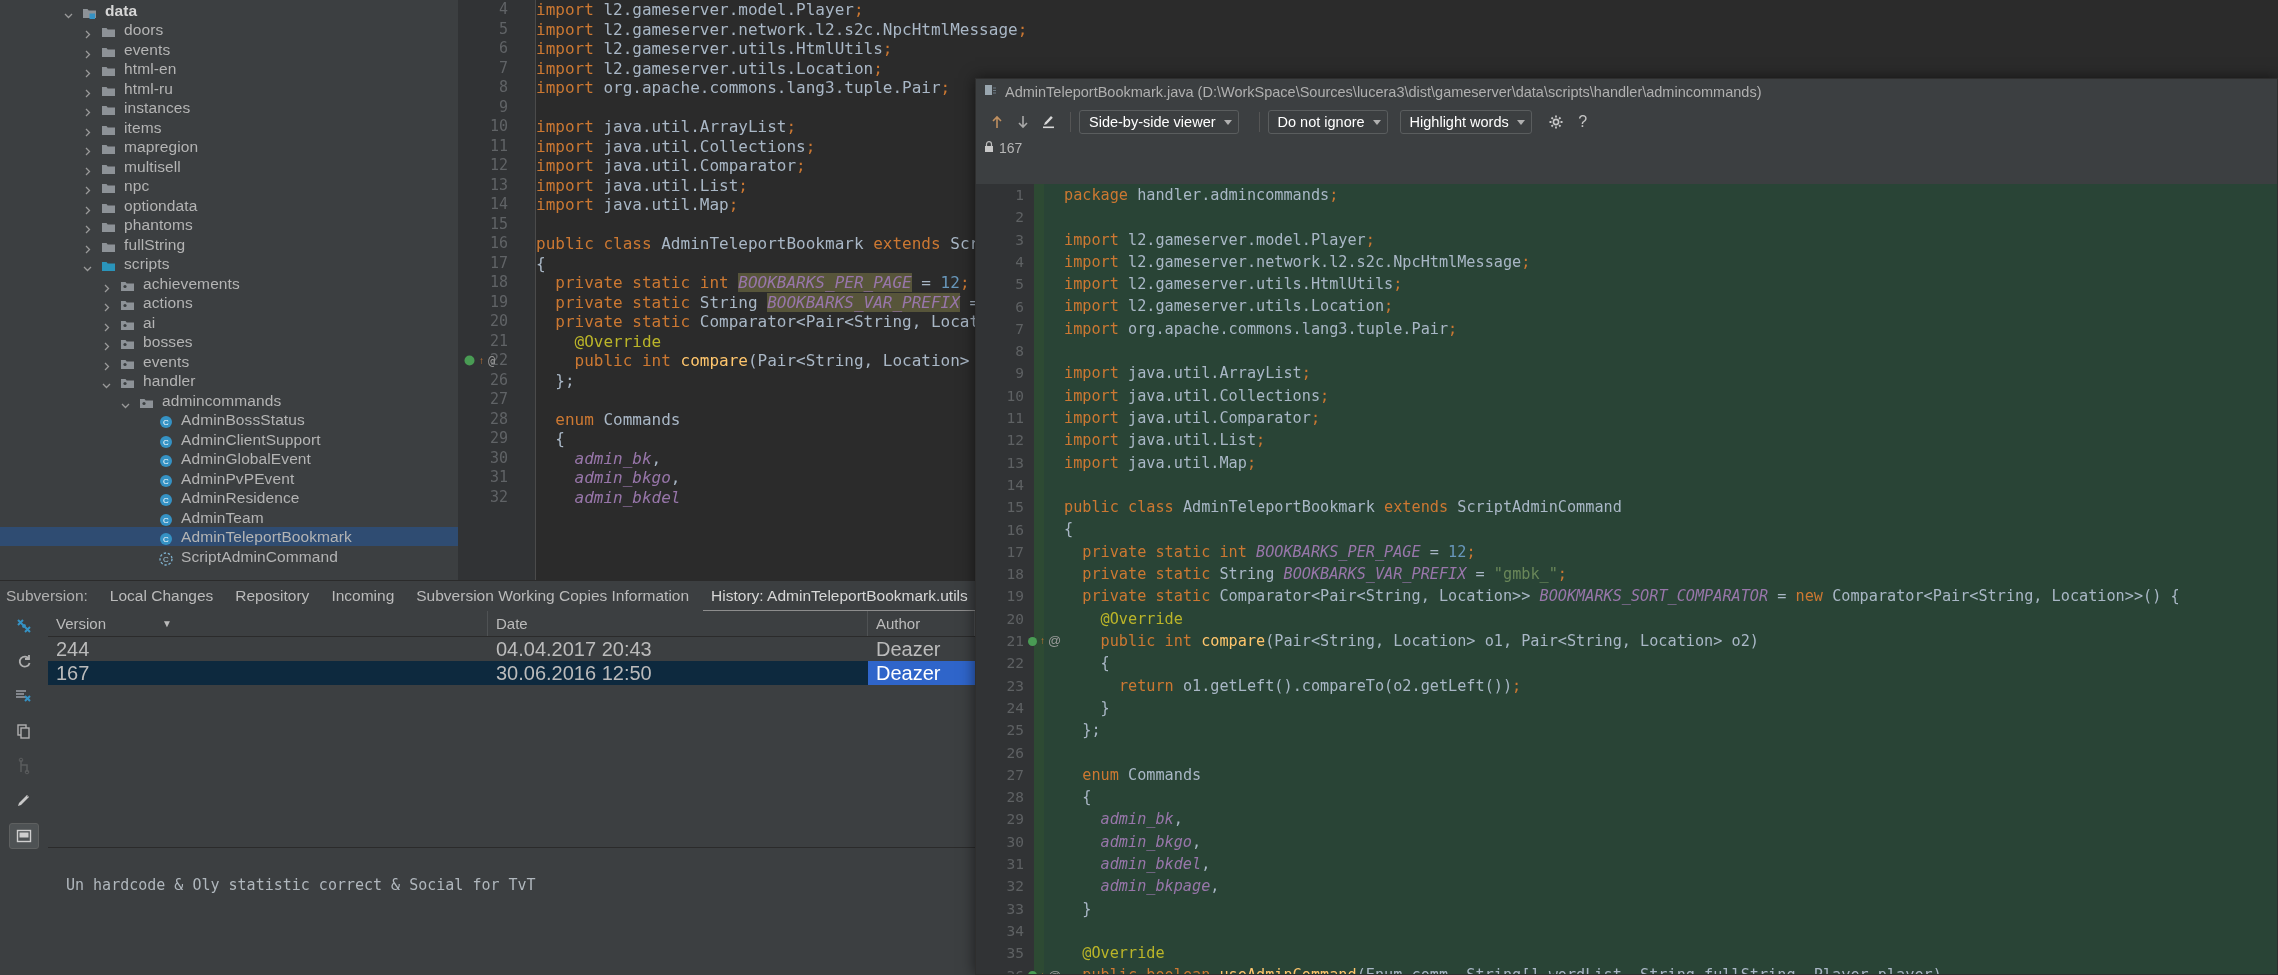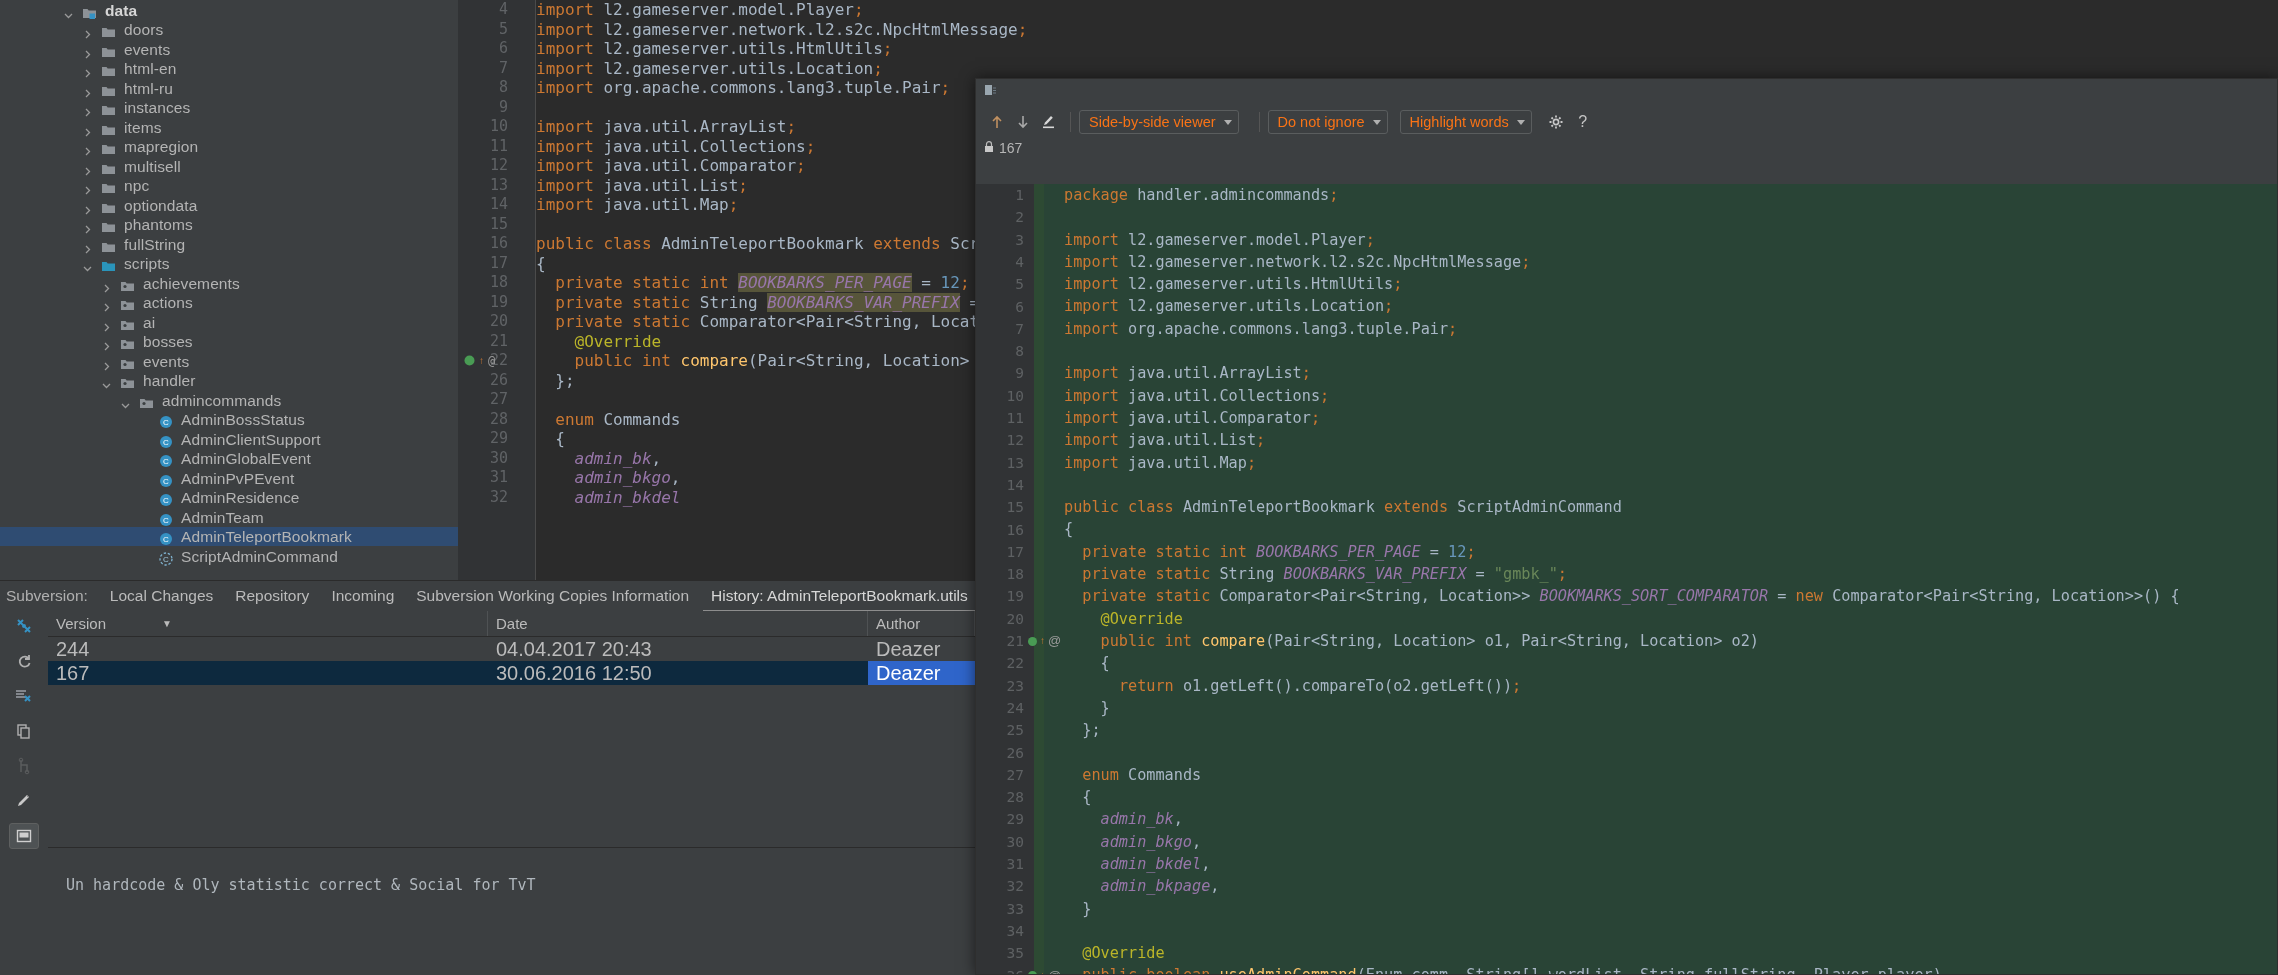--- a/index.html
+++ b/index.html
@@ -135,21 +135,21 @@
   .diff-title .ttl{ margin-left:8px; }
   .diff-toolbar{
     height:34px; display:flex; align-items:center; gap:0px; padding-left:8px;
     background:#3c3f41;
   }
   .tbtn{ width:26px; height:26px; display:flex; align-items:center; justify-content:center; }
   .vsep{ width:1px; height:20px; background:#555; margin:0 8px; }
   .combo{
     height:24px; border:1px solid #5a5d5e; border-radius:3px;
     display:flex; align-items:center; padding:0 6px 0 9px; gap:8px;
-    font-size:14.5px; color:#f97316; margin-right:12px; background:#3c3f41;
+    font-size:14.5px; color:#ffffff; margin-right:12px; background:#3c3f41;
   }
   .caret{ width:0;height:0;border-left:4px solid transparent;border-right:4px solid transparent;border-top:5px solid #b0b0b0; }
   .revline{
     height:18px; display:flex; align-items:center; padding-left:8px; gap:5px;
     font-size:14px; color:#b6b6b6;
   }
   .diff-body{
     position:absolute; left:0; right:0; top:105px; bottom:0;
     background:#2b2b2b; overflow:hidden;
   }
@@ -745,20 +745,21 @@
 
   <div class="diffwin">
 
     <div class="diff-title">
       <span>
         <svg width="13" height="13" viewBox="0 0 13 13">
             <rect x="1" y="1" width="7" height="10" fill="#9aa7b0"></rect>
             <path d="M9 4h3M9 6.5h3M9 9h3" stroke="#6d7b85" stroke-width="1"></path>
           </svg>
       </span>
+      <span class="ttl">AdminTeleportBookmark.java (D:\WorkSpace\Sources\lucera3\dist\gameserver\data\scripts\handler\admincommands)</span>
     </div>
 
     <div class="diff-toolbar">
       <div class="tbtn">
         <svg width="14" height="16" viewBox="0 0 14 16">
             <path d="M7 14V3M3 7l4-4 4 4" stroke="#c09060" stroke-width="1.6" fill="none"></path>
           </svg>
       </div>
       <div class="tbtn">
         <svg width="14" height="16" viewBox="0 0 14 16">

